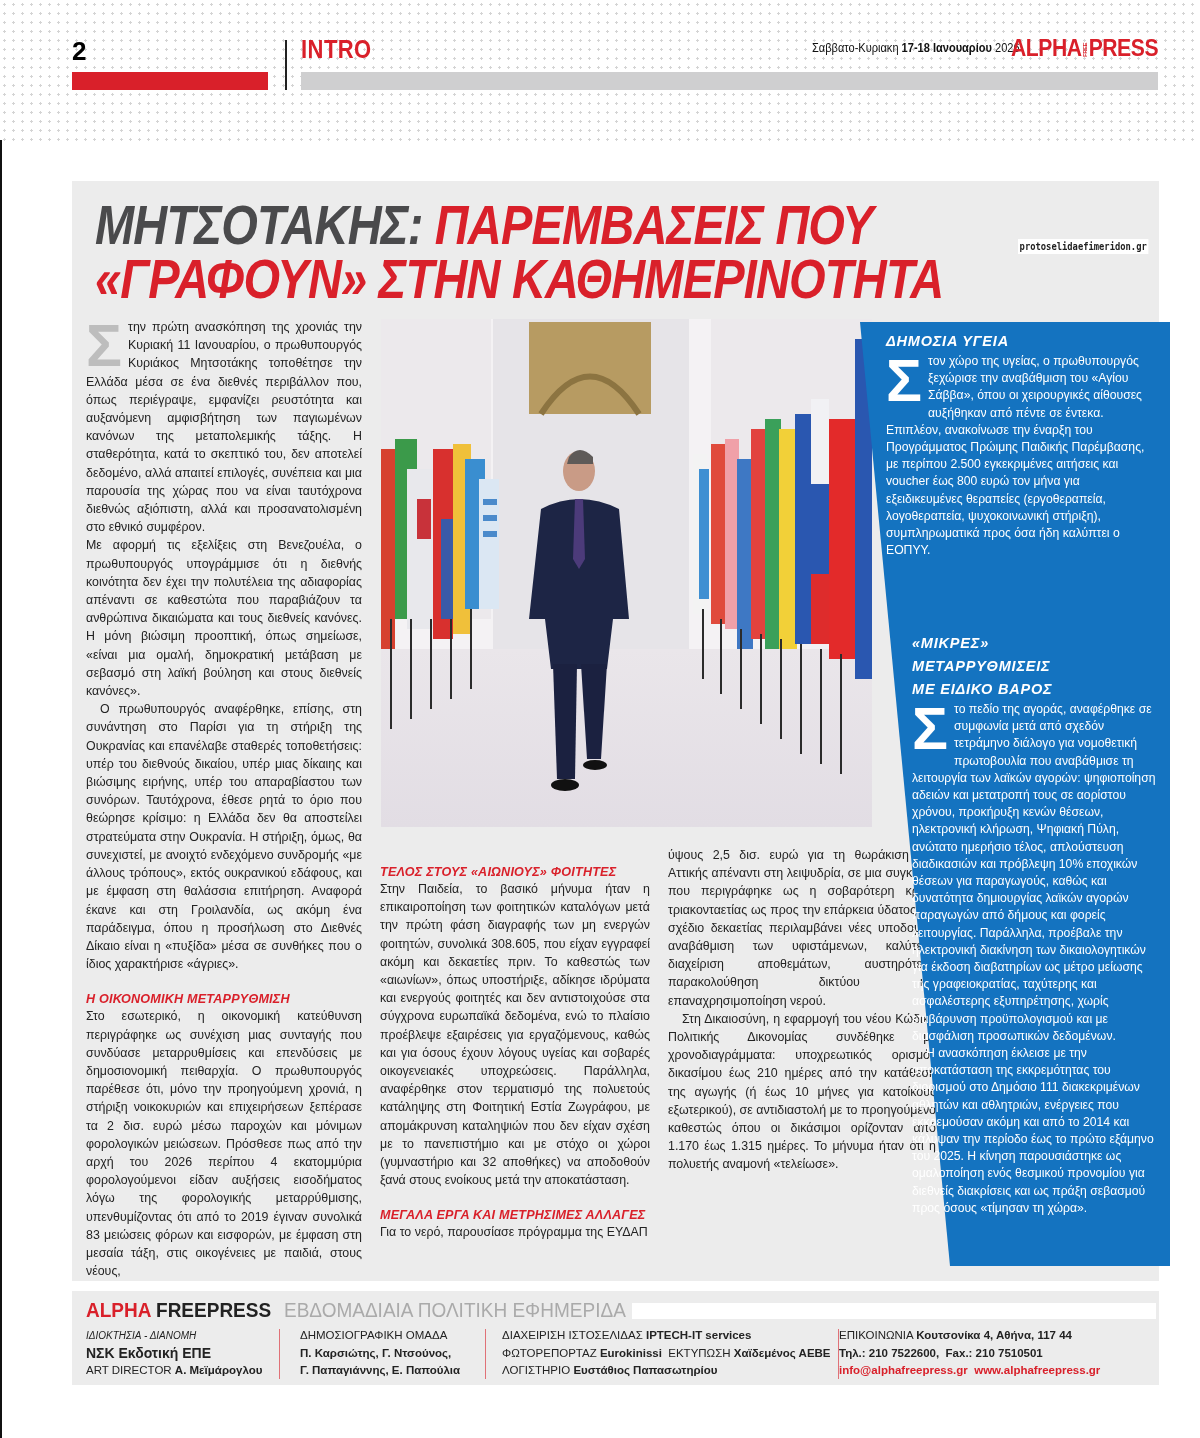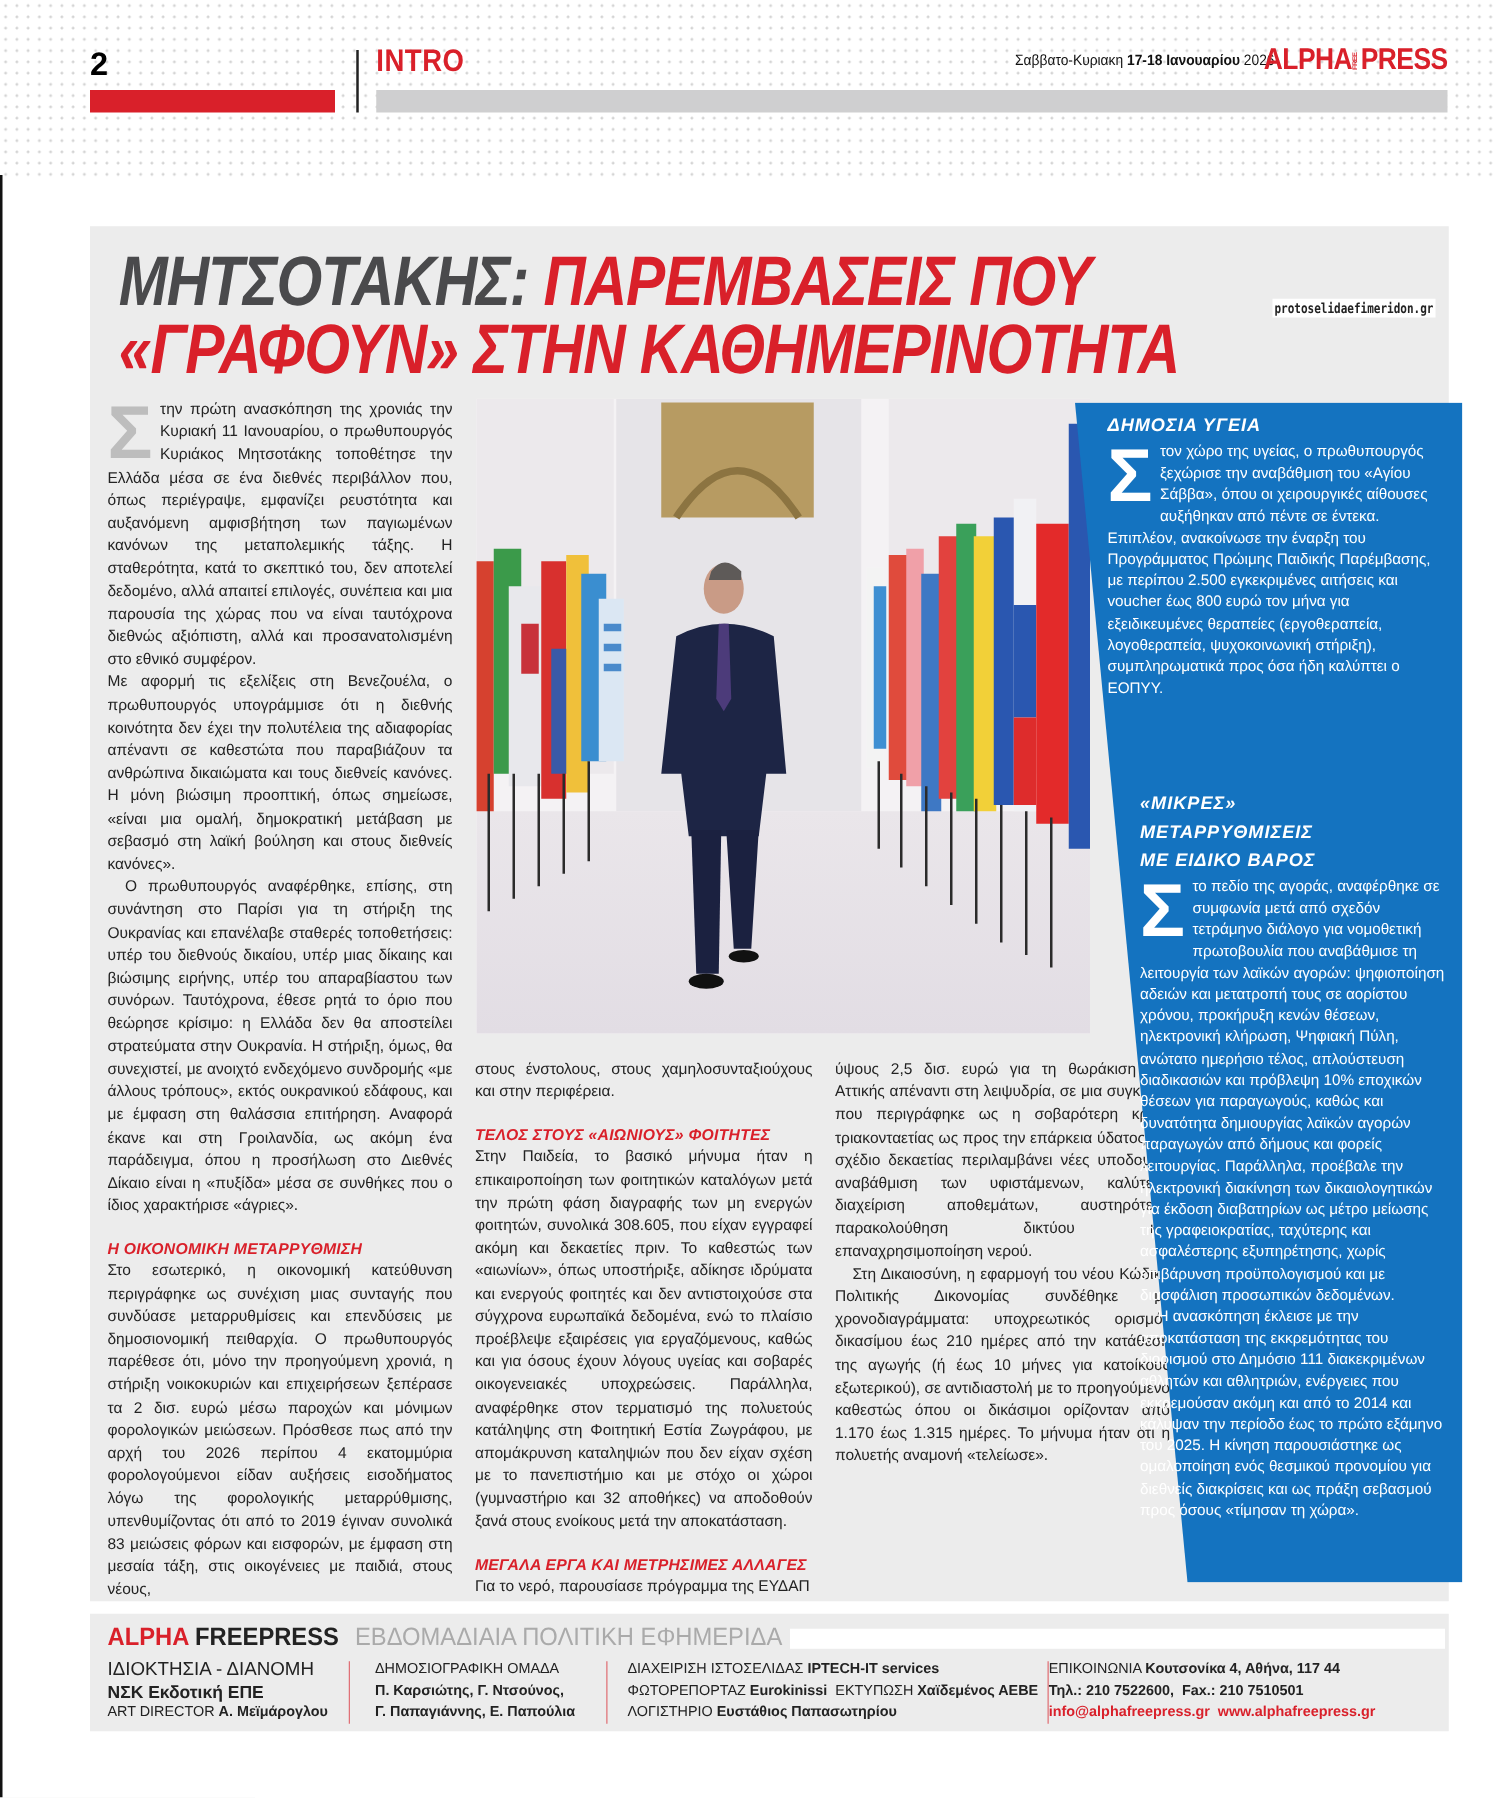--- a/index.html
+++ b/index.html
@@ -171,21 +171,20 @@
       <polygon points="194,180 202,180 204,240 198,250 192,240" fill="#4c3b7a"></polygon>
       <path d="M172 345 L196 345 L194 460 L176 460 Z" fill="#1b2140"></path>
       <path d="M200 345 L226 345 L220 440 L206 440 Z" fill="#1b2140"></path>
       <ellipse cx="184" cy="466" rx="14" ry="6" fill="#111"></ellipse>
       <ellipse cx="214" cy="446" rx="12" ry="5" fill="#111"></ellipse>
     </g>
   </svg>
 </div>
 
 <div class="col col2">
-  <p>στους ένστολους, στους χαμηλοσυνταξιούχους και στην περιφέρεια.</p>
   <h3>ΤΕΛΟΣ ΣΤΟΥΣ «ΑΙΩΝΙΟΥΣ» ΦΟΙΤΗΤΕΣ</h3>
   <p>Στην Παιδεία, το βασικό μήνυμα ήταν η επικαιροποίηση των φοιτητικών καταλόγων μετά την πρώτη φάση διαγραφής των μη ενεργών φοιτητών, συνολικά 308.605, που είχαν εγγραφεί ακόμη και δεκαετίες πριν. Το καθεστώς των «αιωνίων», όπως υποστήριξε, αδίκησε ιδρύματα και ενεργούς φοιτητές και δεν αντιστοιχούσε στα σύγχρονα ευρωπαϊκά δεδομένα, ενώ το πλαίσιο προέβλεψε εξαιρέσεις για εργαζόμενους, καθώς και για όσους έχουν λόγους υγείας και σοβαρές οικογενειακές υποχρεώσεις. Παράλληλα, αναφέρθηκε στον τερματισμό της πολυετούς κατάληψης στη Φοιτητική Εστία Ζωγράφου, με απομάκρυνση καταληψιών που δεν είχαν σχέση με το πανεπιστήμιο και με στόχο οι χώροι (γυμναστήριο και 32 αποθήκες) να αποδοθούν ξανά στους ενοίκους μετά την αποκατάσταση.</p>
   <h3>ΜΕΓΑΛΑ ΕΡΓΑ ΚΑΙ ΜΕΤΡΗΣΙΜΕΣ ΑΛΛΑΓΕΣ</h3>
   <p>Για το νερό, παρουσίασε πρόγραμμα της ΕΥΔΑΠ</p>
 </div>
 
 <div class="col col3">
   <p>ύψους 2,5 δισ. ευρώ για τη θωράκιση της Αττικής απέναντι στη λειψυδρία, σε μια συγκυρία που περιγράφηκε ως η σοβαρότερη κρίση τριακονταετίας ως προς την επάρκεια ύδατος. Το σχέδιο δεκαετίας περιλαμβάνει νέες υποδομές, αναβάθμιση των υφιστάμενων, καλύτερη διαχείριση αποθεμάτων, αυστηρότερη παρακολούθηση δικτύου και επαναχρησιμοποίηση νερού.</p>
   <p class="indent">Στη Δικαιοσύνη, η εφαρμογή του νέου Κώδικα Πολιτικής Δικονομίας συνδέθηκε με χρονοδιαγράμματα: υποχρεωτικός ορισμός δικασίμου έως 210 ημέρες από την κατάθεση της αγωγής (ή έως 10 μήνες για κατοίκους εξωτερικού), σε αντιδιαστολή με το προηγούμενο καθεστώς όπου οι δικάσιμοι ορίζονταν από 1.170 έως 1.315 ημέρες. Το μήνυμα ήταν ότι η πολυετής αναμονή «τελείωσε».</p>
 </div>
@@ -209,21 +208,21 @@
 
 <div class="footer"></div>
 <div class="f-brand">
   <span class="r">ALPHA</span>
   <span class="k">FREEPRESS</span>
   <span class="g">ΕΒΔΟΜΑΔΙΑΙΑ ΠΟΛΙΤΙΚΗ ΕΦΗΜΕΡΙΔΑ</span>
 </div>
 <div class="f-whitebar"></div>
 
 <div class="f-col" style="left:86px;">
-  <div style="font-size:15px;">ΙΔΙΟΚΤΗΣΙΑ - ΔΙΑΝΟΜΗ</div>
+  <div style="font-size:10px;font-style:italic;">ΙΔΙΟΚΤΗΣΙΑ - ΔΙΑΝΟΜΗ</div>
   <div class="big">ΝΣΚ Εκδοτική ΕΠΕ</div>
   <div><span>ART DIRECTOR</span> <b>Α. Μεϊμάρογλου</b></div>
 </div>
 <div class="f-sep" style="left:279px;"></div>
 
 <div class="f-col" style="left:300px;">
   <div>ΔΗΜΟΣΙΟΓΡΑΦΙΚΗ ΟΜΑΔΑ</div>
   <div><b>Π. Καρσιώτης, Γ. Ντσούνος,</b></div>
   <div><b>Γ. Παπαγιάννης, Ε. Παπούλια</b></div>
 </div>

